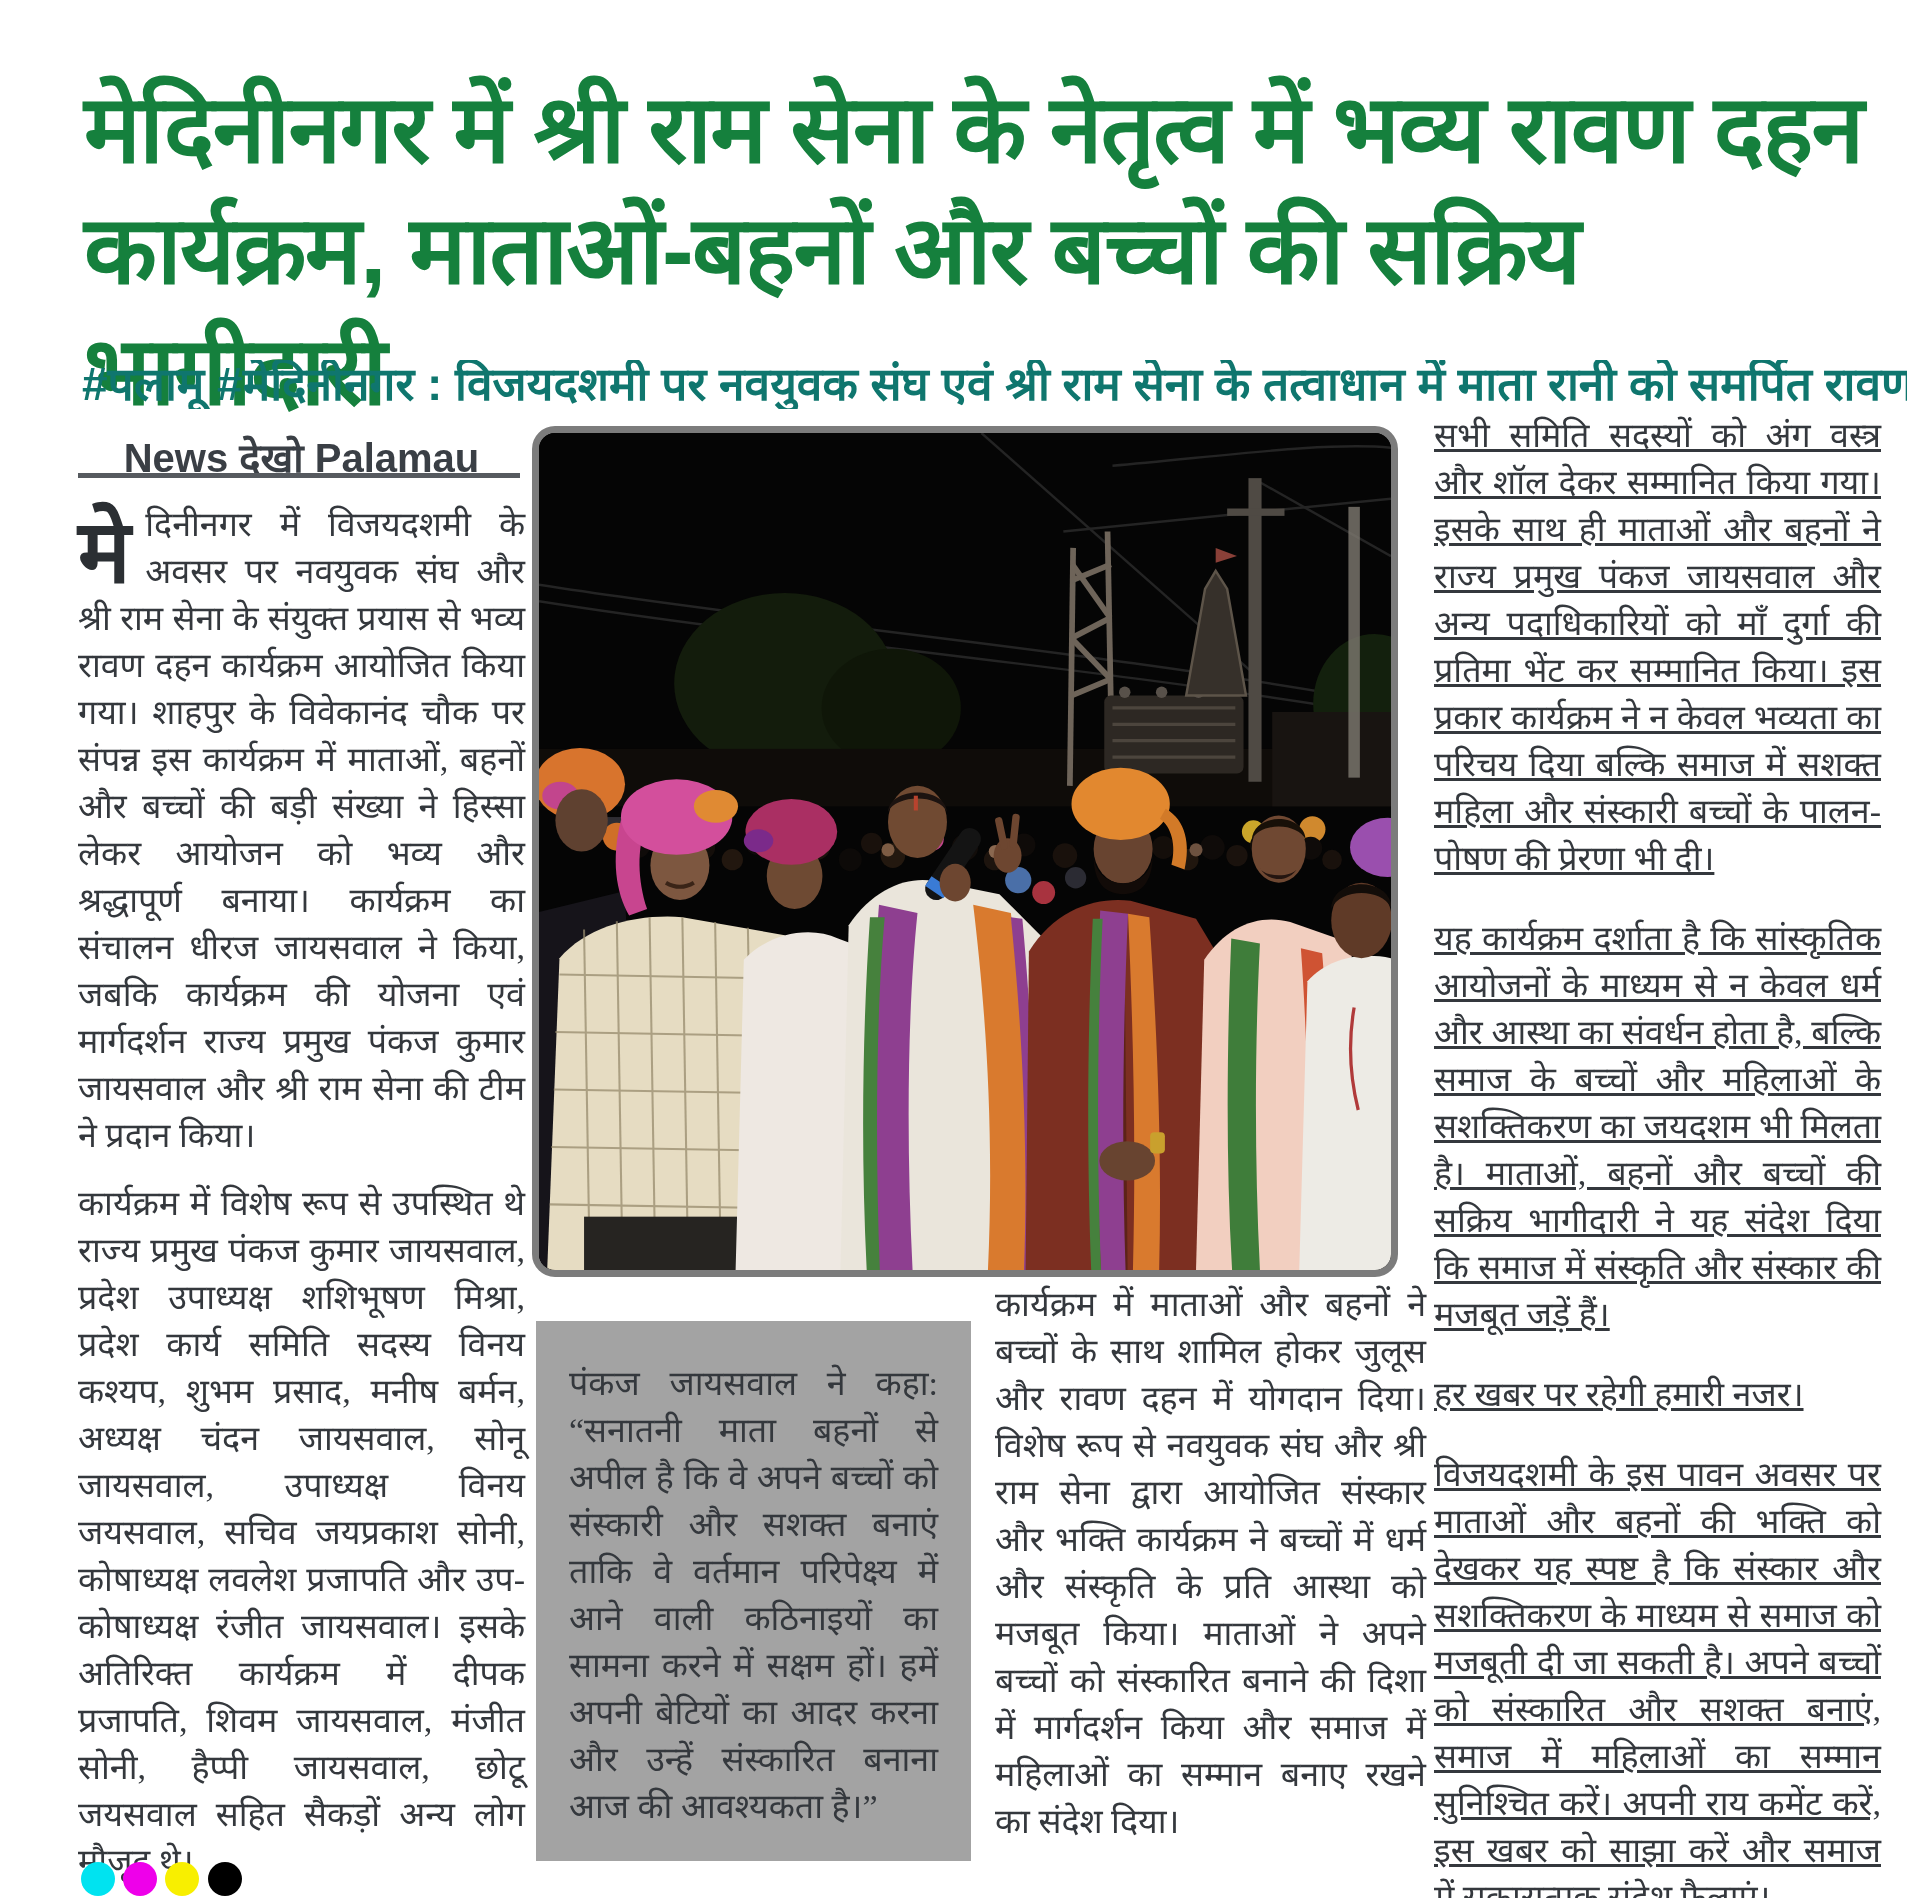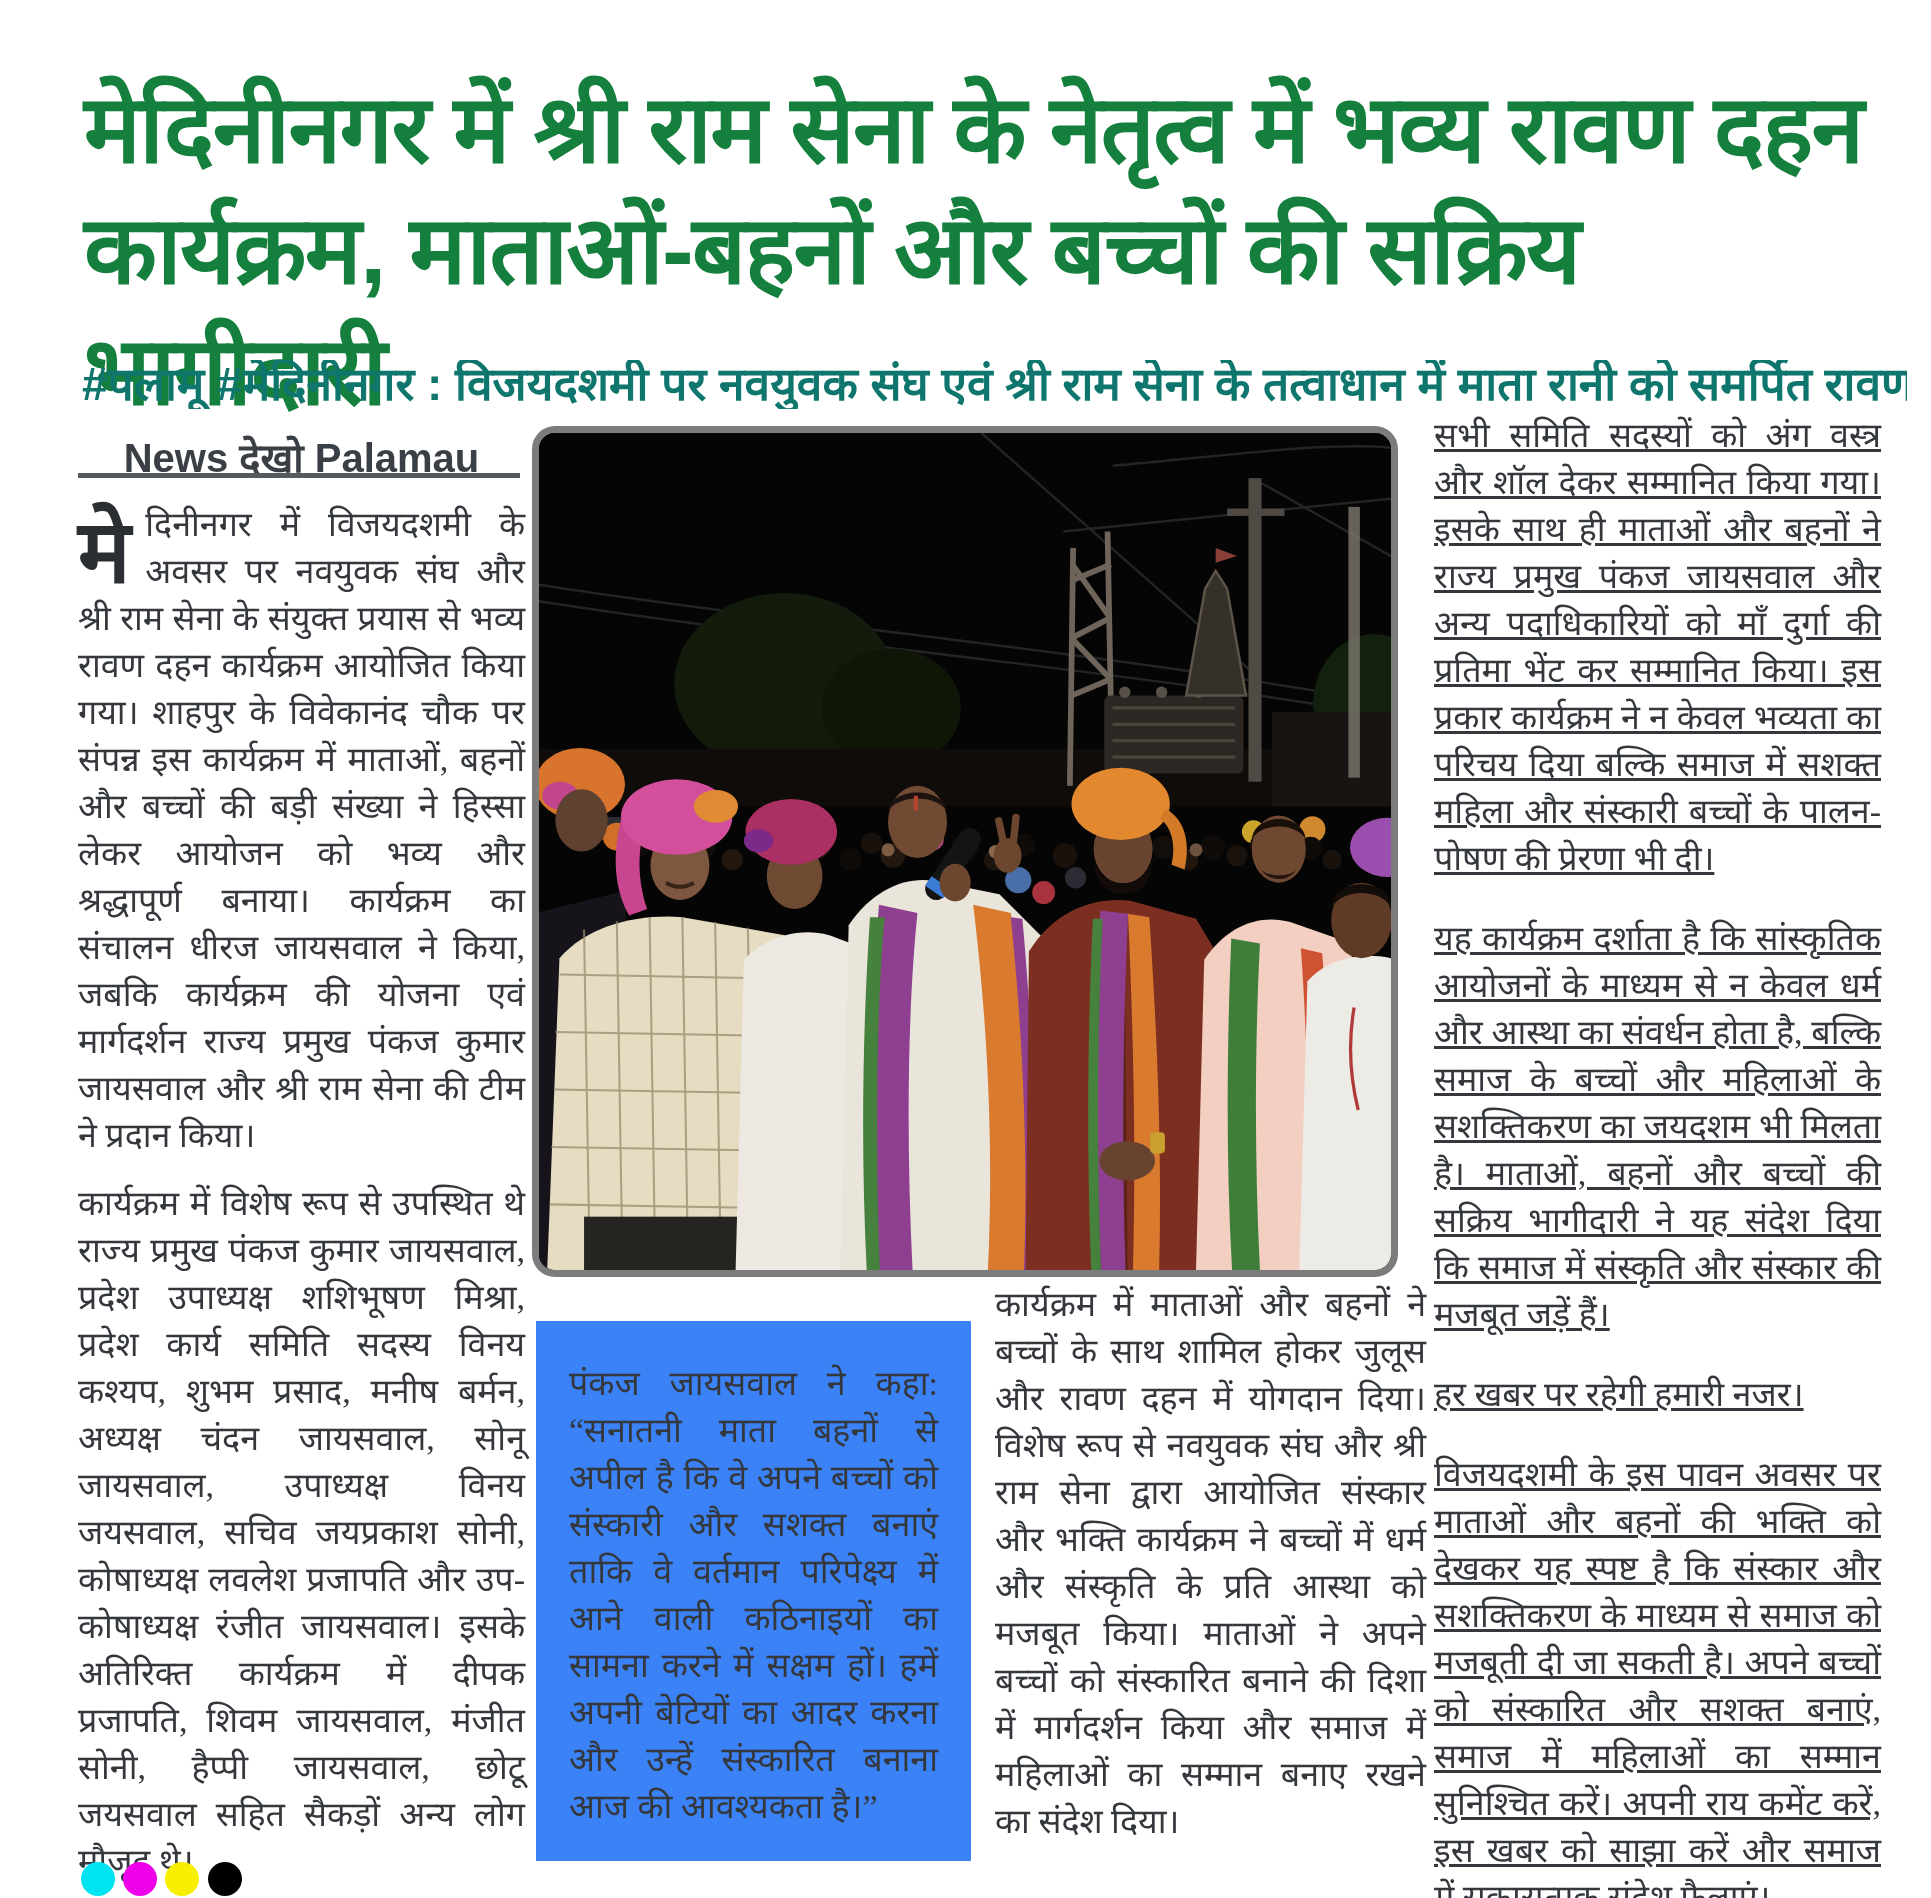--- a/index.html
+++ b/index.html
@@ -35,21 +35,21 @@
     font-weight: 700; font-size: 88px; line-height: 82px;
     padding: 9.8px 14.7px 0 0; color: #2b2f33;
   }
   .photo-frame {
     position: absolute; left: 532px; top: 426px; width: 866px; height: 851px;
     border: 7.4px solid #7c7c7c; border-radius: 23px; overflow: hidden; background: #040404;
   }
   .photo-frame svg { display: block; width: 100%; height: 100%; }
   .quote-box {
     position: absolute; left: 536px; top: 1321px; width: 435px; height: 540px;
-    background: #3b82f6; padding: 39px 33px;
+    background: #a3a3a3; padding: 39px 33px;
   }
   .col3 { position: absolute; left: 995px; top: 1281px; width: 431px; }
   .col4 { position: absolute; left: 1434px; top: 412px; width: 447px; }
   .col4 p { margin-bottom: 33px; text-decoration: underline; }
   .dots { position: absolute; left: 81px; top: 1862px; display: flex; gap: 8.2px; }
   .dot { width: 34px; height: 34px; border-radius: 50%; }
   .dot-c { background: #00e3f0; }
   .dot-m { background: #ee00ea; }
   .dot-y { background: #f8ef00; }
   .dot-k { background: #000000; }

